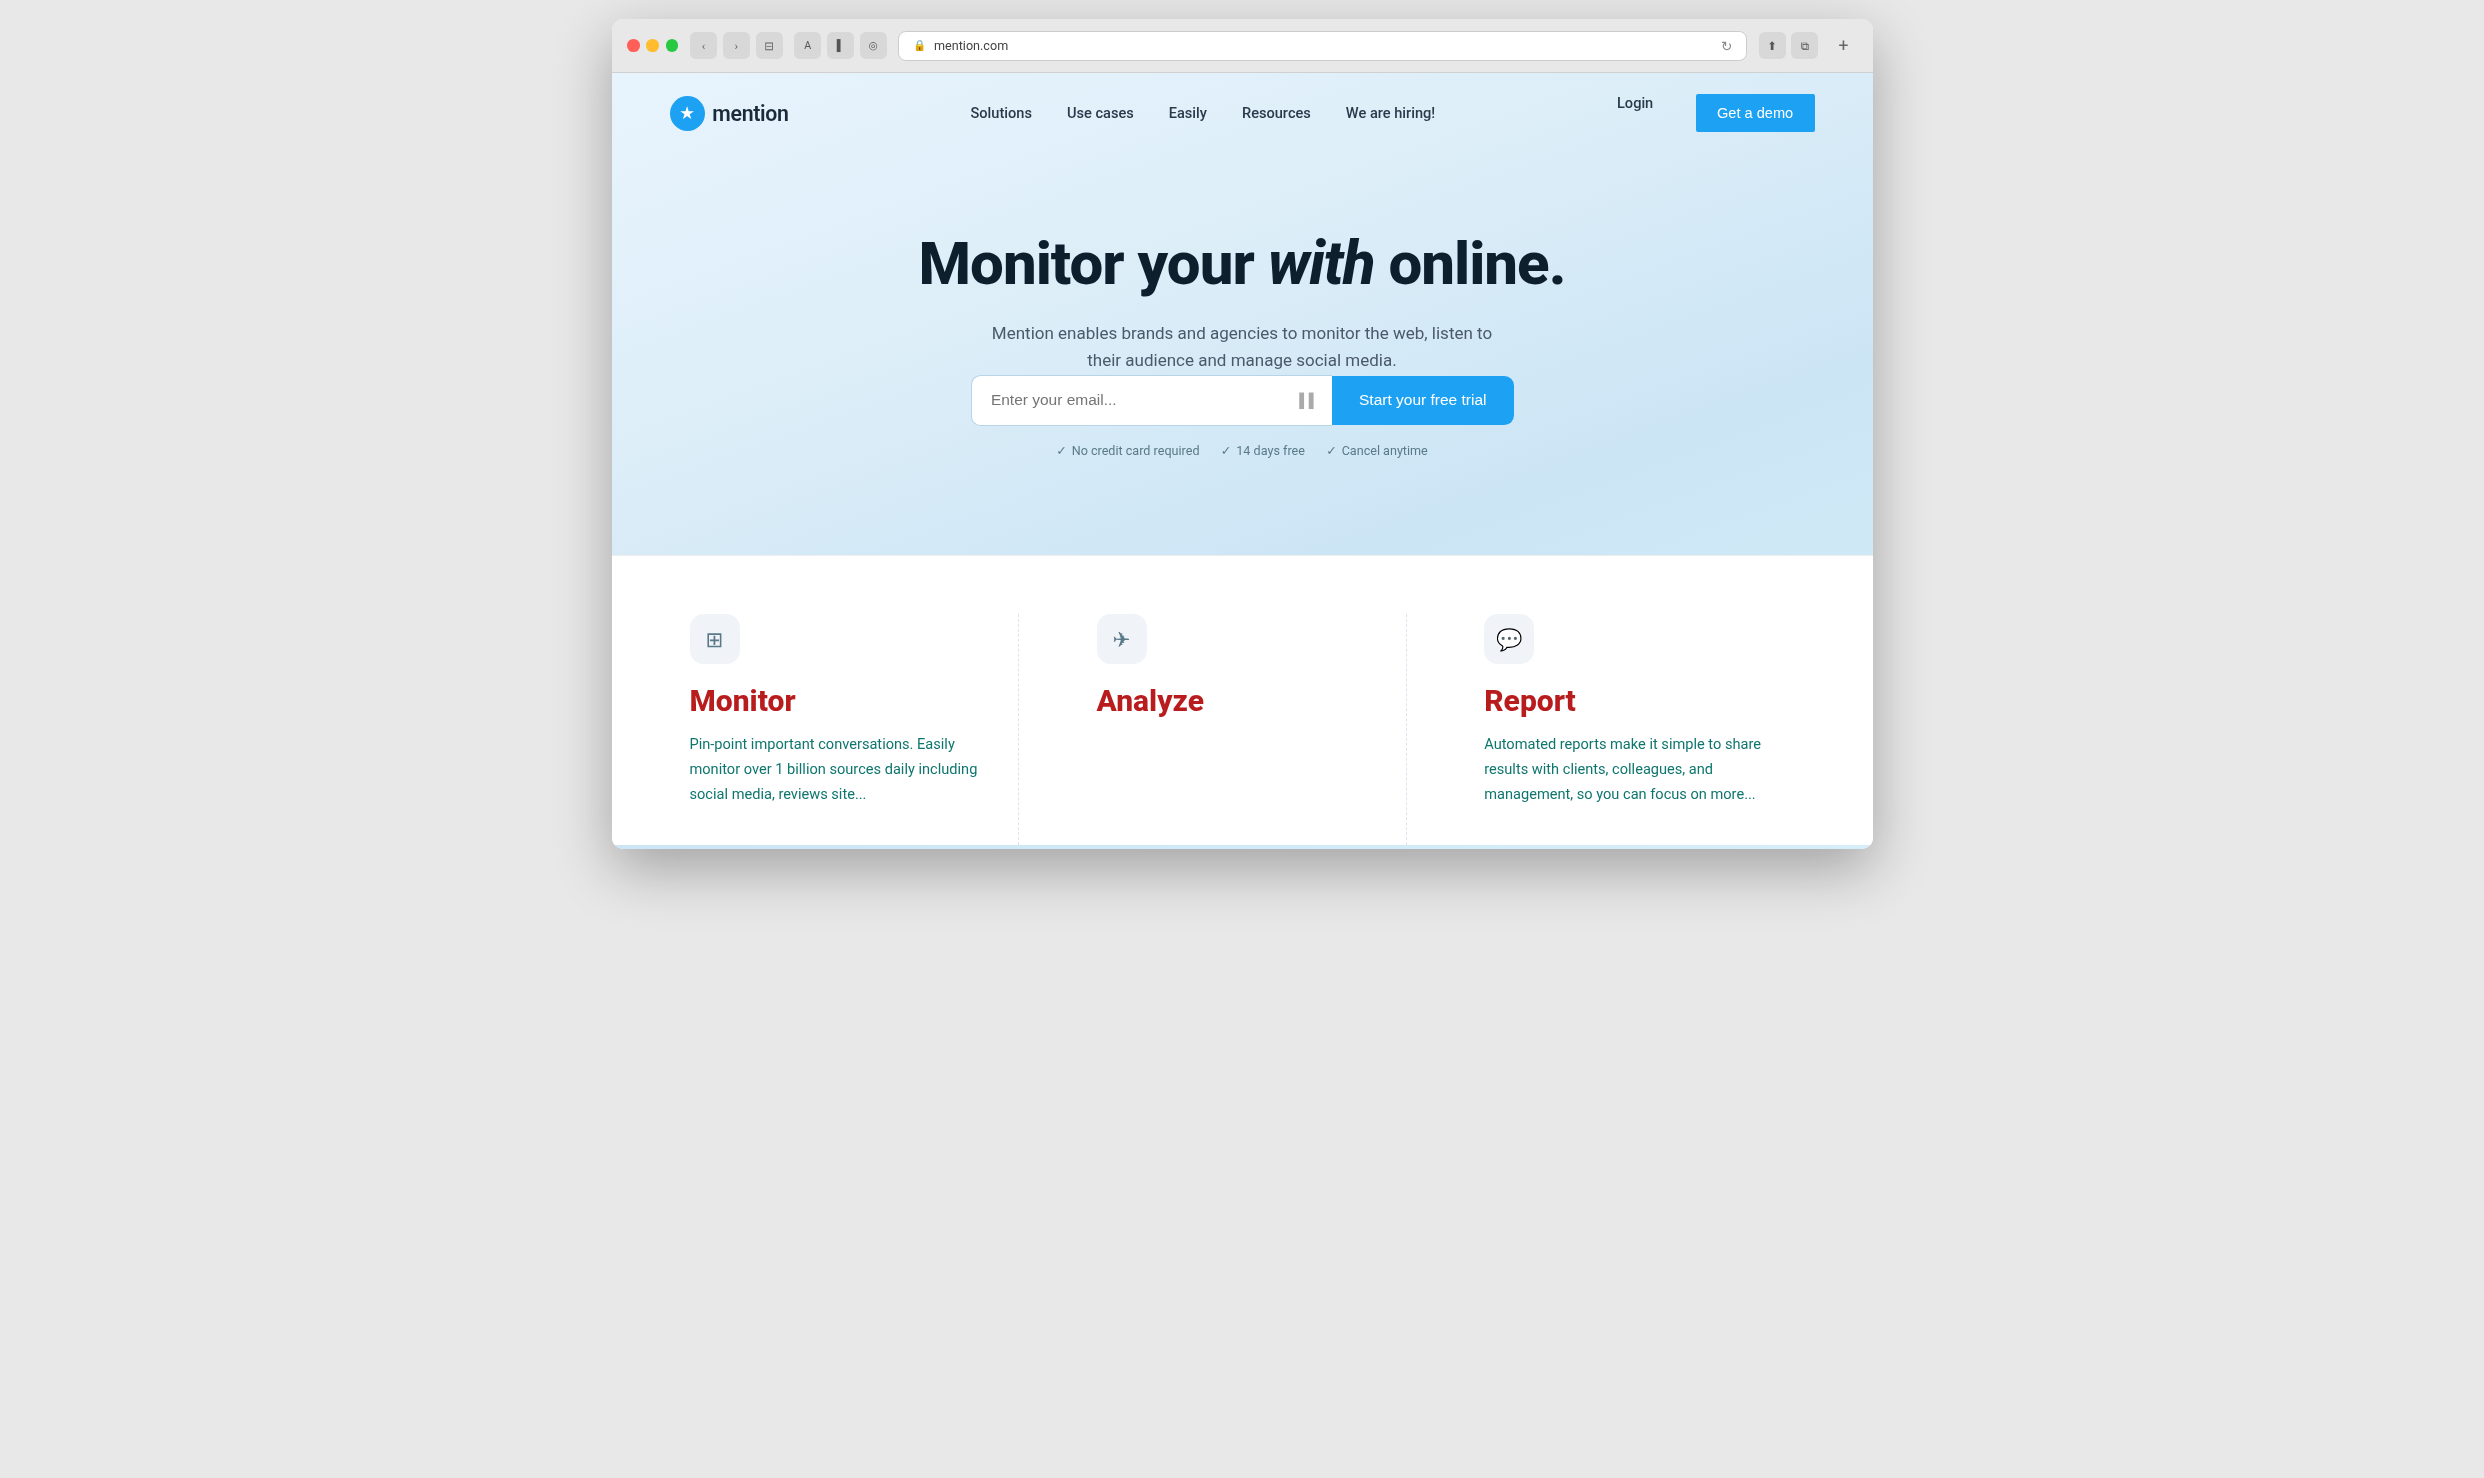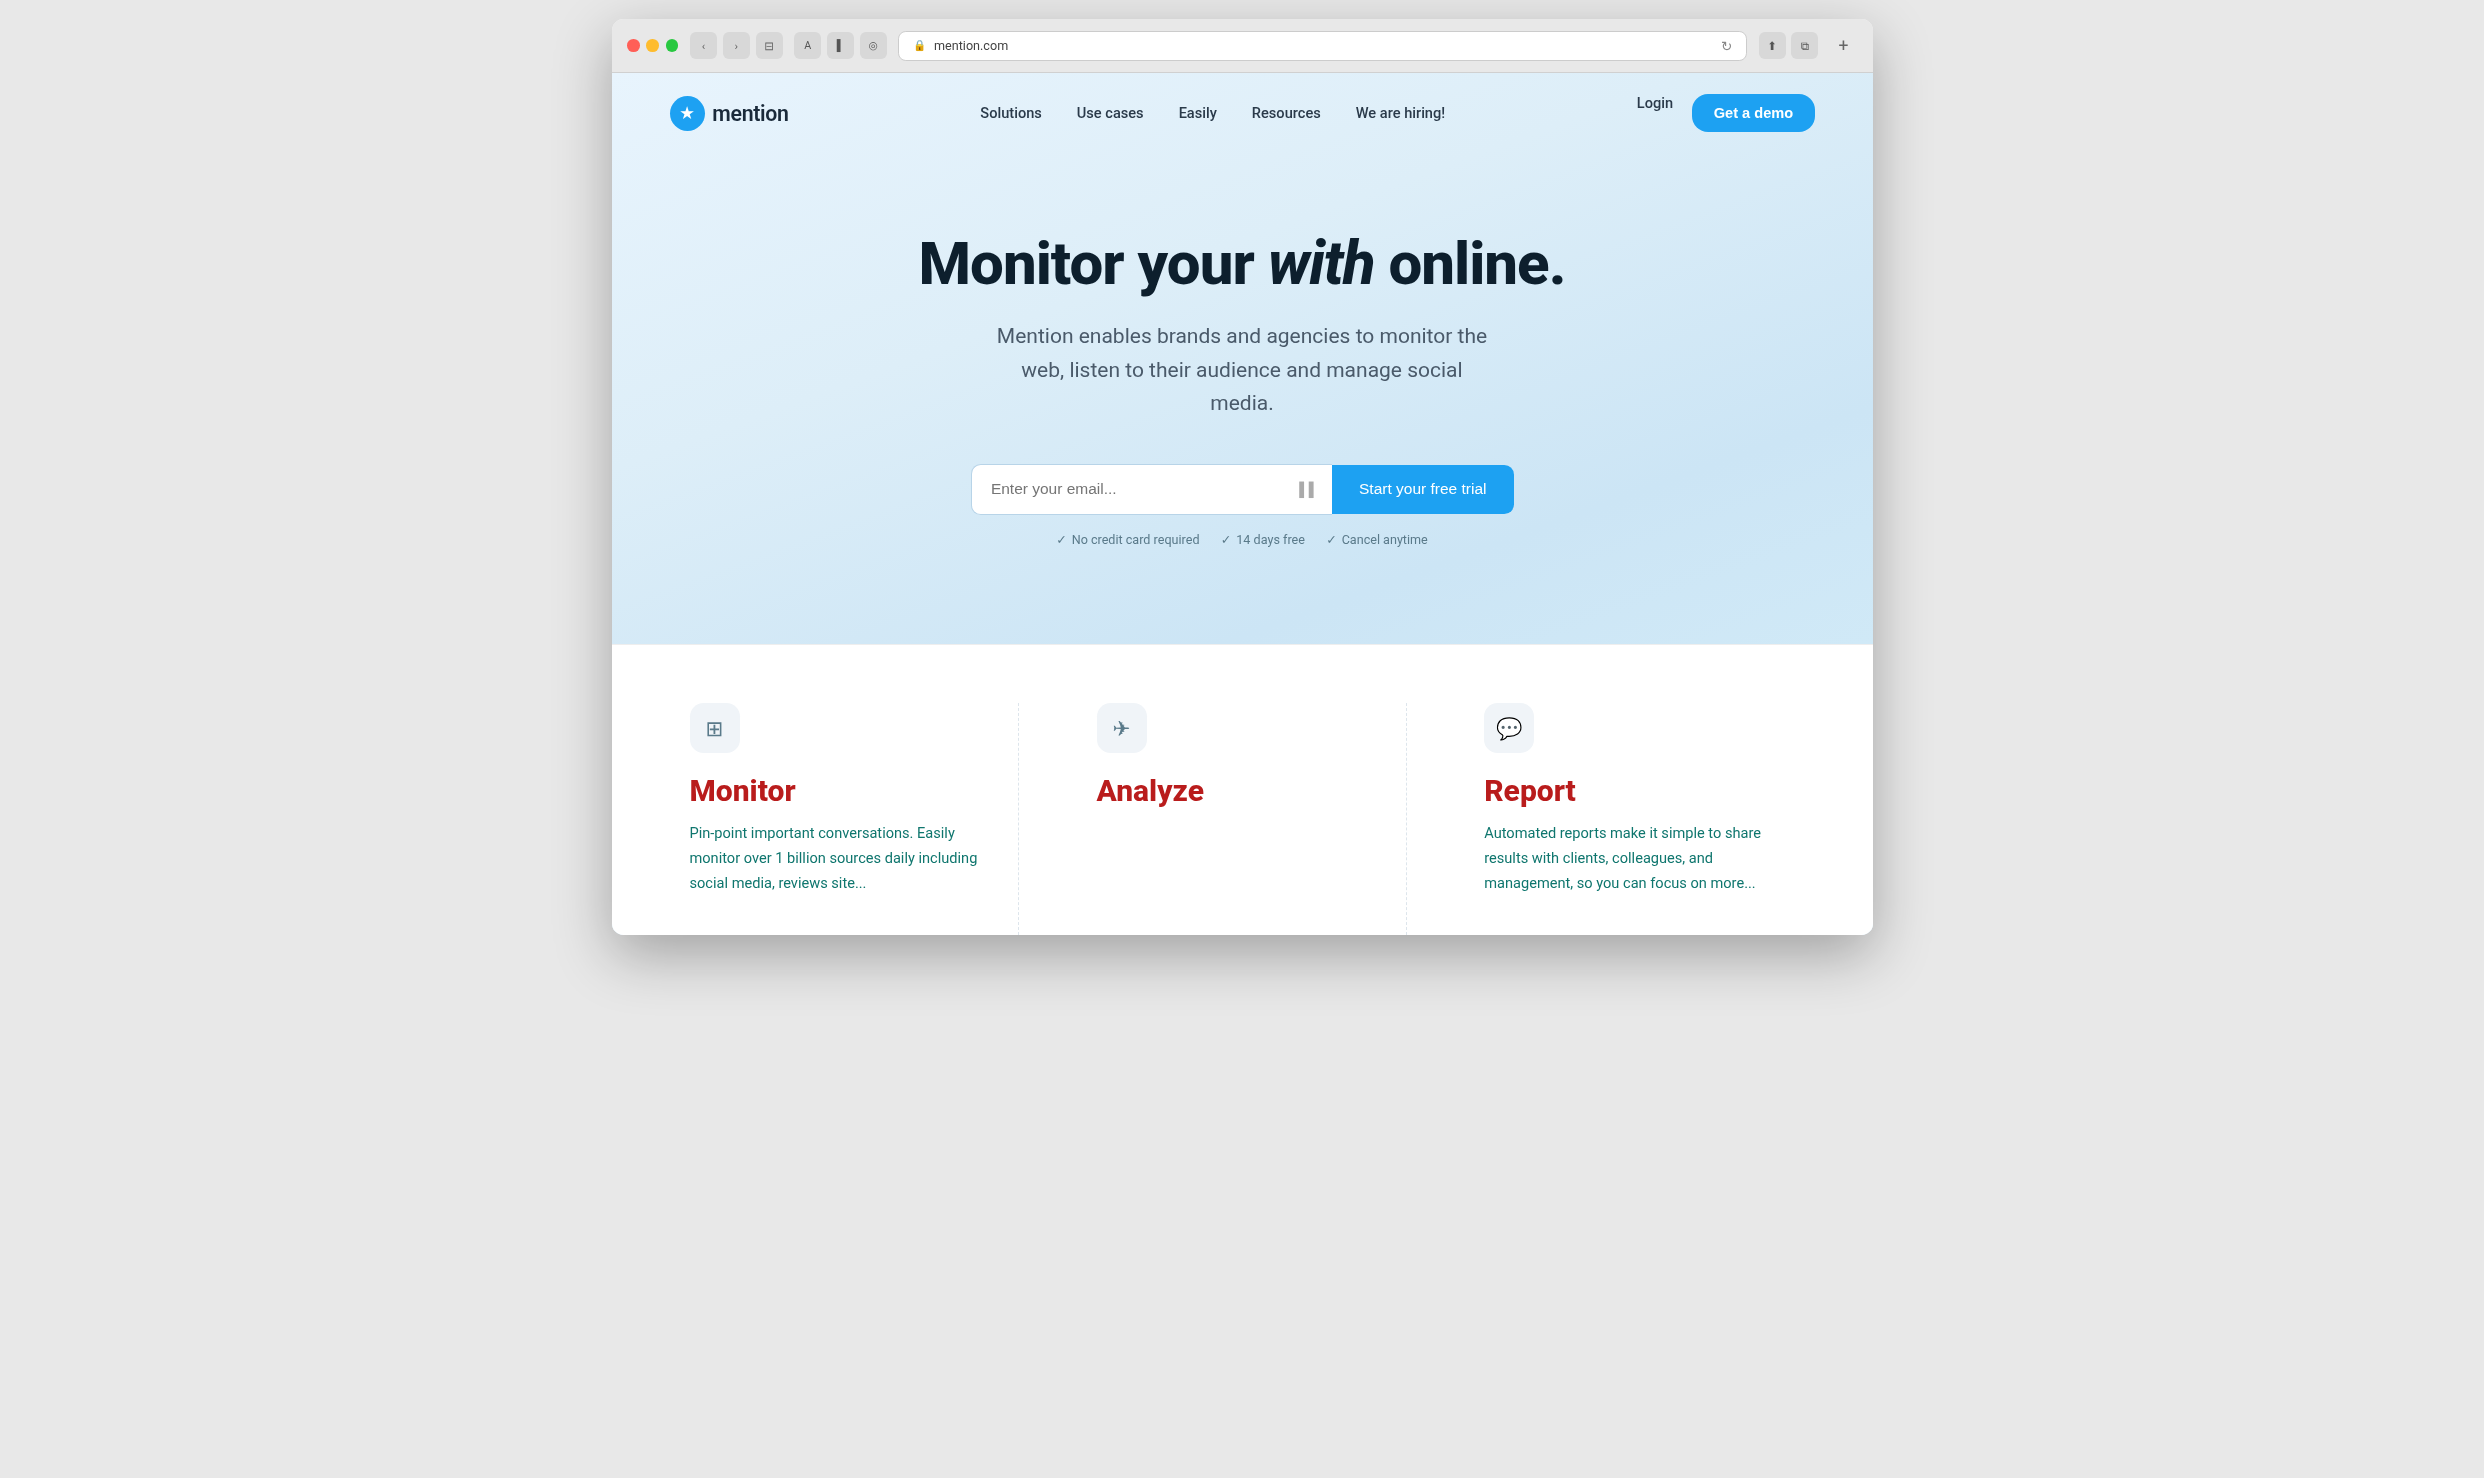--- a/index.html
+++ b/index.html
@@ -191,24 +191,25 @@
       color: #2a3a4a;
       text-decoration: none;
       font-weight: 500;
     }
 
     .get-demo-btn {
       background: #1da1f2;
       color: white;
       border: none;
       padding: 10.7px 21.3px;
-      border-radius: 16px;
+      border-radius: 2px;
       font-size: 14.6px;
-      font-weight: 700;
+      font-weight: 400;
       cursor: pointer;
+      margin-left: 23px;
     }
 
     
     .hero {
       text-align: center;
       padding: 78px 58px 58px;
     }
 
     .hero-title {
       font-size: 60px;
@@ -217,24 +218,23 @@
       line-height: 1.1;
       margin-bottom: 23px;
       letter-spacing: -1px;
     }
 
     .hero-title em {
       font-style: italic;
     }
 
     .hero-subtitle {
-      font-size: 21px;
+      font-size: 17px;
       color: #4a5a6a;
       line-height: 1.6;
-      margin-bottom: 43px;
       max-width: 505px;
       margin-left: auto;
       margin-right: auto;
     }
 
     .email-form {
       display: flex;
       align-items: center;
       max-width: 543px;
       margin: 0 auto 17.5px;

